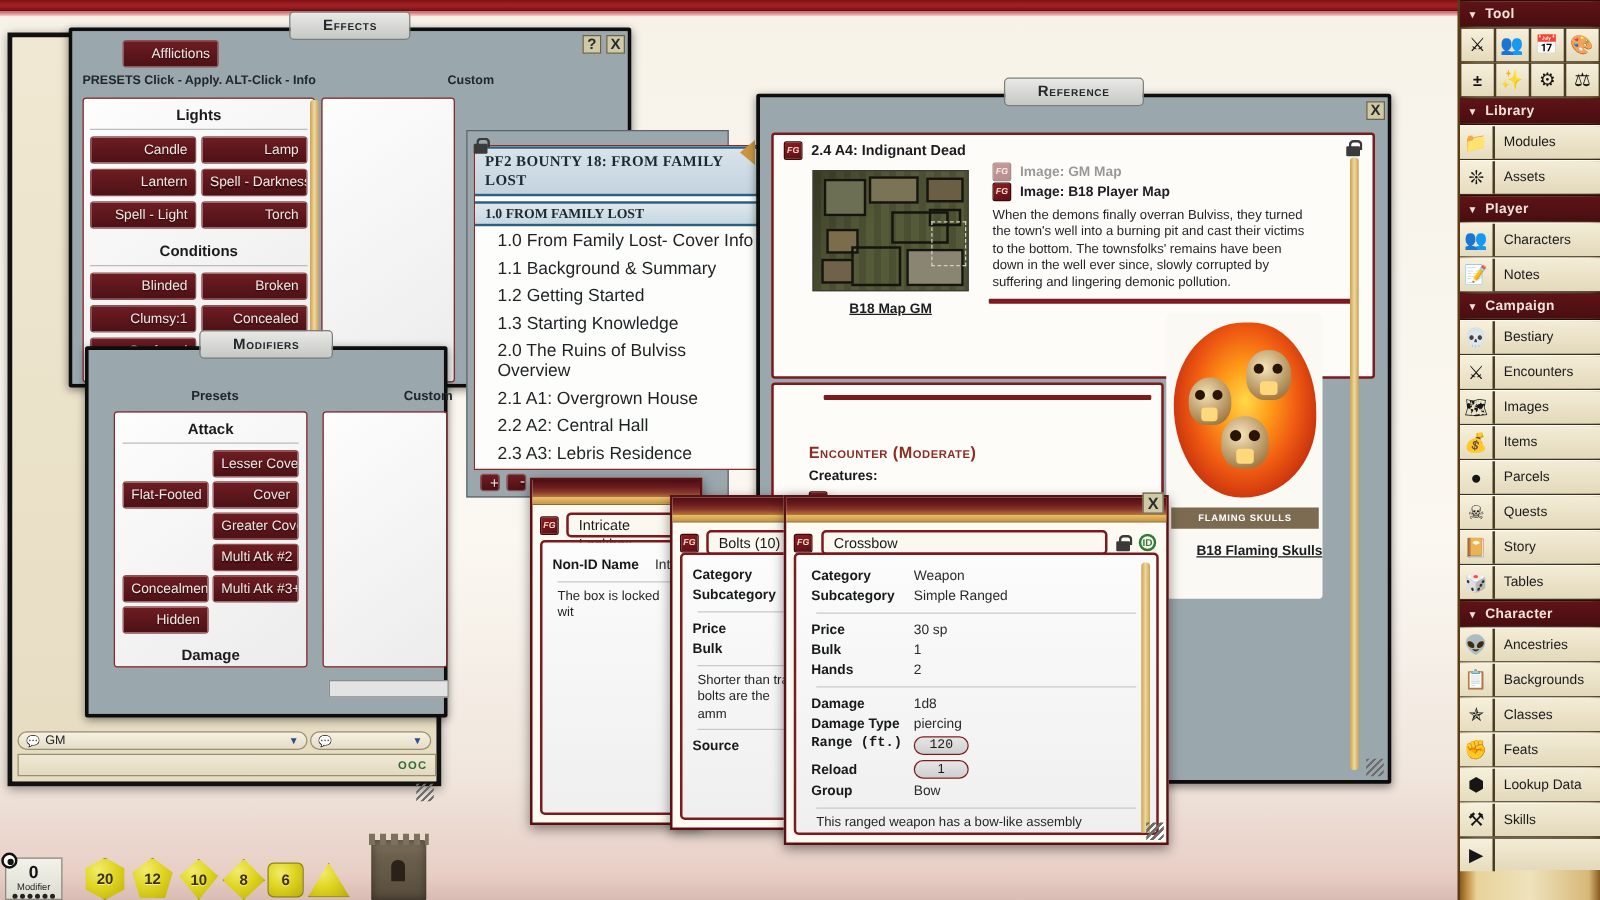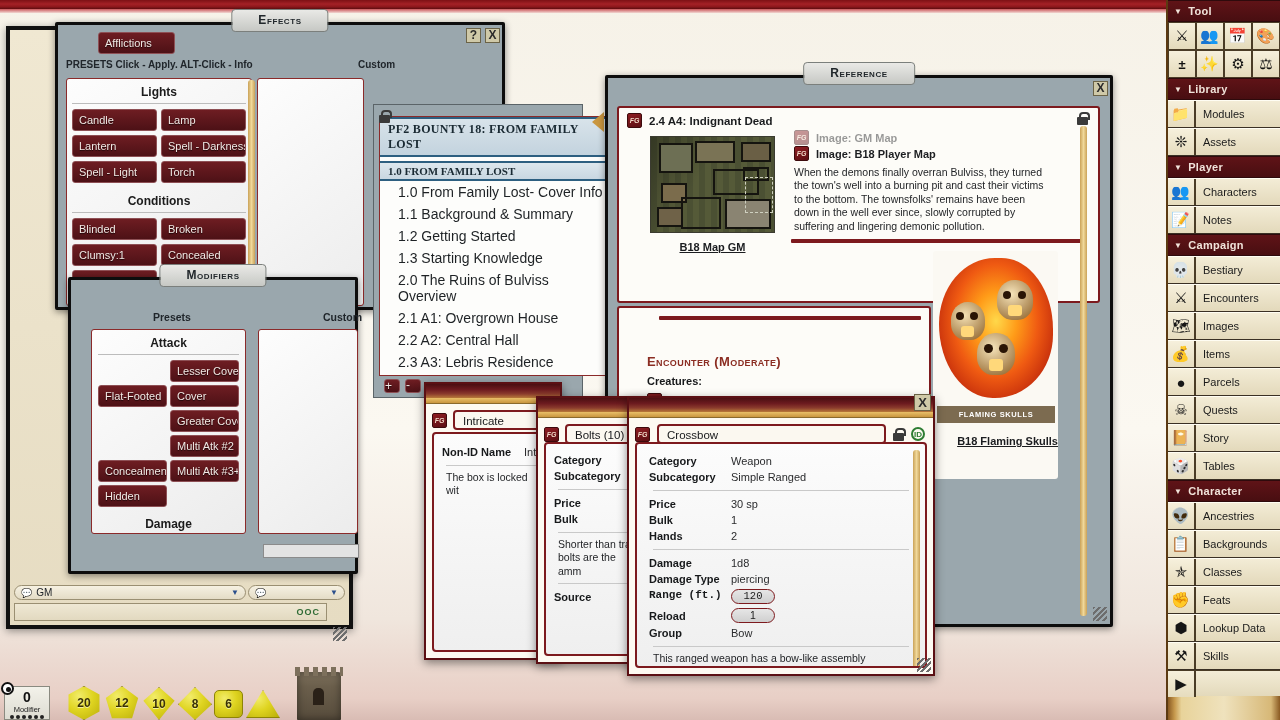--- a/index.html
+++ b/index.html
@@ -48,21 +48,21 @@
     background:#cfc9a8; border:1px solid #6b6347;
     font-size:12px; line-height:13px; text-align:center;
     font-weight:bold; color:#2b2b2b; cursor:pointer;
   }
 
   
   .rbtn {
     background:linear-gradient(to bottom,#6e1d22,#4d1116);
     border:1px solid #8e5055;
     border-radius:3px;
-    color:#f2e8e4; font-size:11px; text-align:left;
+    color:#f2e8e4; font-size:11px; text-align:right;
     padding:4px 6px; cursor:pointer;
     text-shadow:0 1px 1px rgba(0,0,0,.7);
     white-space:nowrap; overflow:hidden;
   }
 
   .preset-box {
     background:linear-gradient(145deg,#fdfdfd,#ececec);
     border:1px solid #8b2a2a; border-radius:3px;
   }
   .grp-hdr {
@@ -261,21 +261,21 @@
     <div class="chat-inner"></div>
     <div style="position:absolute;left:4px;bottom:25px;width:232px;" class="combo">
       <span style="font-size:9px;">💬</span>
       <span>GM</span>
       <span style="margin-left:auto;color:#2b4f8c;font-size:8px;">▼</span>
     </div>
     <div style="position:absolute;right:4px;bottom:25px;width:97px;" class="combo">
       <span style="font-size:9px;">💬</span>
       <span style="margin-left:auto;color:#2b4f8c;font-size:8px;">▼</span>
     </div>
-    <div class="chat-entry" style="position:absolute;left:4px;right:22px;bottom:4px;margin-top:48px;">
+    <div class="chat-entry" style="position:absolute;left:4px;right:0;bottom:4px;margin-top:48px;">
       <span>OOC</span>
     </div>
     <div class="grip" style="right:2px;bottom:-16px;"></div>
   </div>
 
   <div class="win" style="left:55px;top:22px;width:450px;height:288px;">
     <div class="win-frame"></div>
     <div class="win-inner">
       <div class="rbtn" style="position:absolute;left:40px;top:7px;width:77px;">Afflictions</div>
       <div style="position:absolute;left:8px;top:34px;font-size:10px;font-weight:bold;color:#20262b;">PRESETS Click - Apply. ALT-Click - Info</div>

